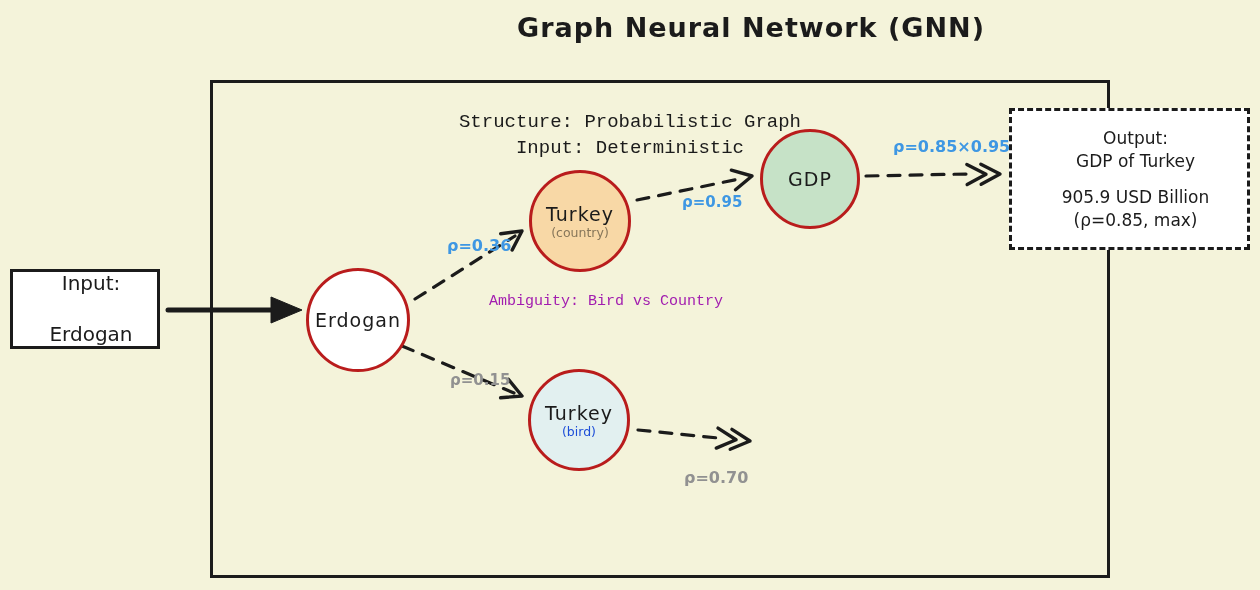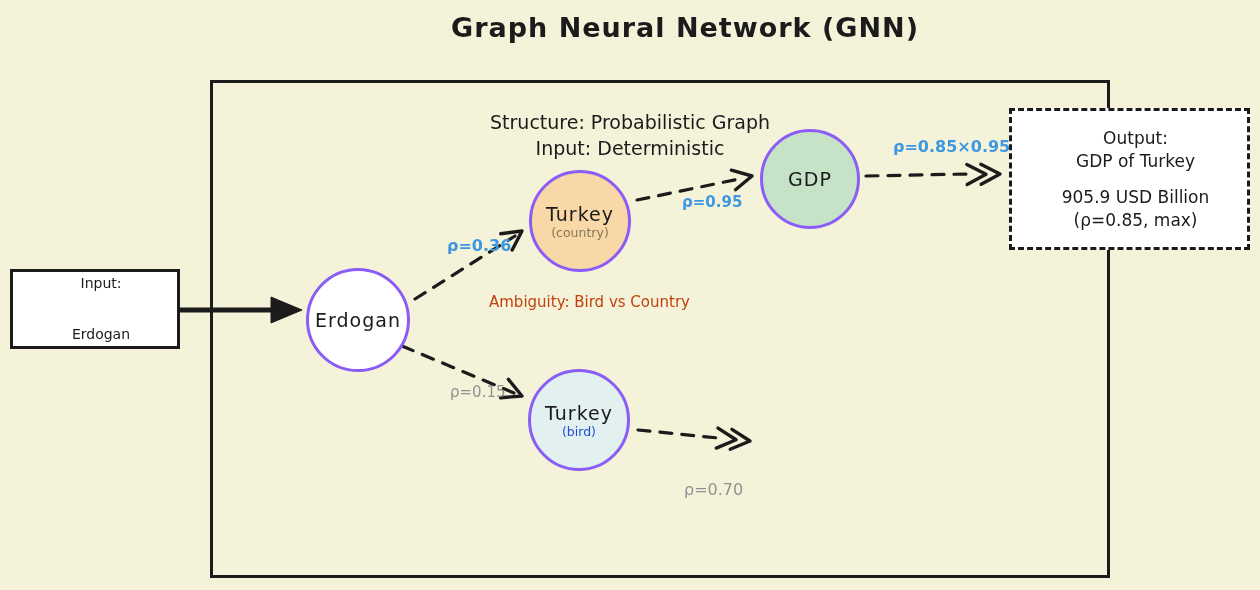--- a/index.html
+++ b/index.html
@@ -11,40 +11,40 @@
   }
   .canvas {
     position: relative;
     width: 1260px;
     height: 590px;
     background: #f4f3da;
   }
   .title {
     position: absolute;
     left: 385px; top: 12px; width: 600px;
-    text-align: center;
+    text-align: right;
     font-size: 27px;
     font-weight: 600;
     color: #1b1b1b;
     letter-spacing: 1px;
   }
   .big-rect {
     position: absolute;
     left: 210px; top: 80px; width: 900px; height: 498px;
     border: 3px solid #1b1b1b;
     background: transparent;
   }
   .edges-layer {
     position: absolute;
     left: 0; top: 0; width: 1260px; height: 590px;
     pointer-events: none;
   }
   .node {
     position: absolute;
-    border: 3px solid #8b5cf6;
+    border: 3px solid #b91c1c;
     border-radius: 50%;
     display: flex;
     flex-direction: column;
     align-items: center;
     justify-content: center;
     text-align: center;
     color: #1b1b1b;
   }
   .node .label { font-size: 19px; font-weight: 500; letter-spacing: 1px; }
   .node .sublabel { font-size: 12.5px; margin-top: 0; }
@@ -62,58 +62,59 @@
     background: #ffffff;
     color: #1b1b1b;
     display: flex;
     flex-direction: column;
     align-items: center;
     justify-content: center;
     text-align: center;
     padding-left: 12px;
   }
   .input-box {
-    left: 10px; top: 269px; width: 170px; height: 80px;
+    left: 10px; top: 269px; width: 150px; height: 80px;
     border: 3px solid #1b1b1b;
-    font-size: 14px;
+    font-size: 20px;
     line-height: 25px;
     gap: 26px;
   }
   .output-box {
     left: 1009px; top: 108px; width: 241px; height: 142px;
     border: 3px dashed #1b1b1b;
     font-size: 17px;
     line-height: 23px;
   }
   .output-box .spacer { height: 13px; }
 
   .note {
     position: absolute;
     color: #1b1b1b;
+    font-family: Liberation Mono, monospace;
   }
   .structure-note {
     left: 430px; top: 109px; width: 400px;
     text-align: center;
     font-size: 19px;
     line-height: 26px;
     font-weight: 500;
   }
   .ambiguity-note {
     left: 489px; top: 293px;
     font-size: 15px;
     font-weight: 500;
-    color: #c2410c;
+    color: #a21caf;
   }
   .edge-label {
     position: absolute;
     font-size: 16px;
     font-weight: 600;
   }
   .edge-label.blue { color: #3e97e3; }
-  .edge-label.gray { color: #919191; font-weight: 400; margin-top: 12px; }
+  .edge-label.gray { color: #919191; font-weight: 700; }
   .lbl-e-tc  { left: 447px; top: 236px; }
   .lbl-tc-gdp{ left: 682px; top: 146px; font-size: 15px; margin-top: 47px; }
   .lbl-gdp-out{ left: 893px; top: 137px; }
   .lbl-e-tb  { left: 450px; top: 371px; font-size: 15px; }
   .lbl-tb-w  { left: 684px; top: 468px; }
 </style>
 </head>
 <body>
 
 <div class="canvas">

